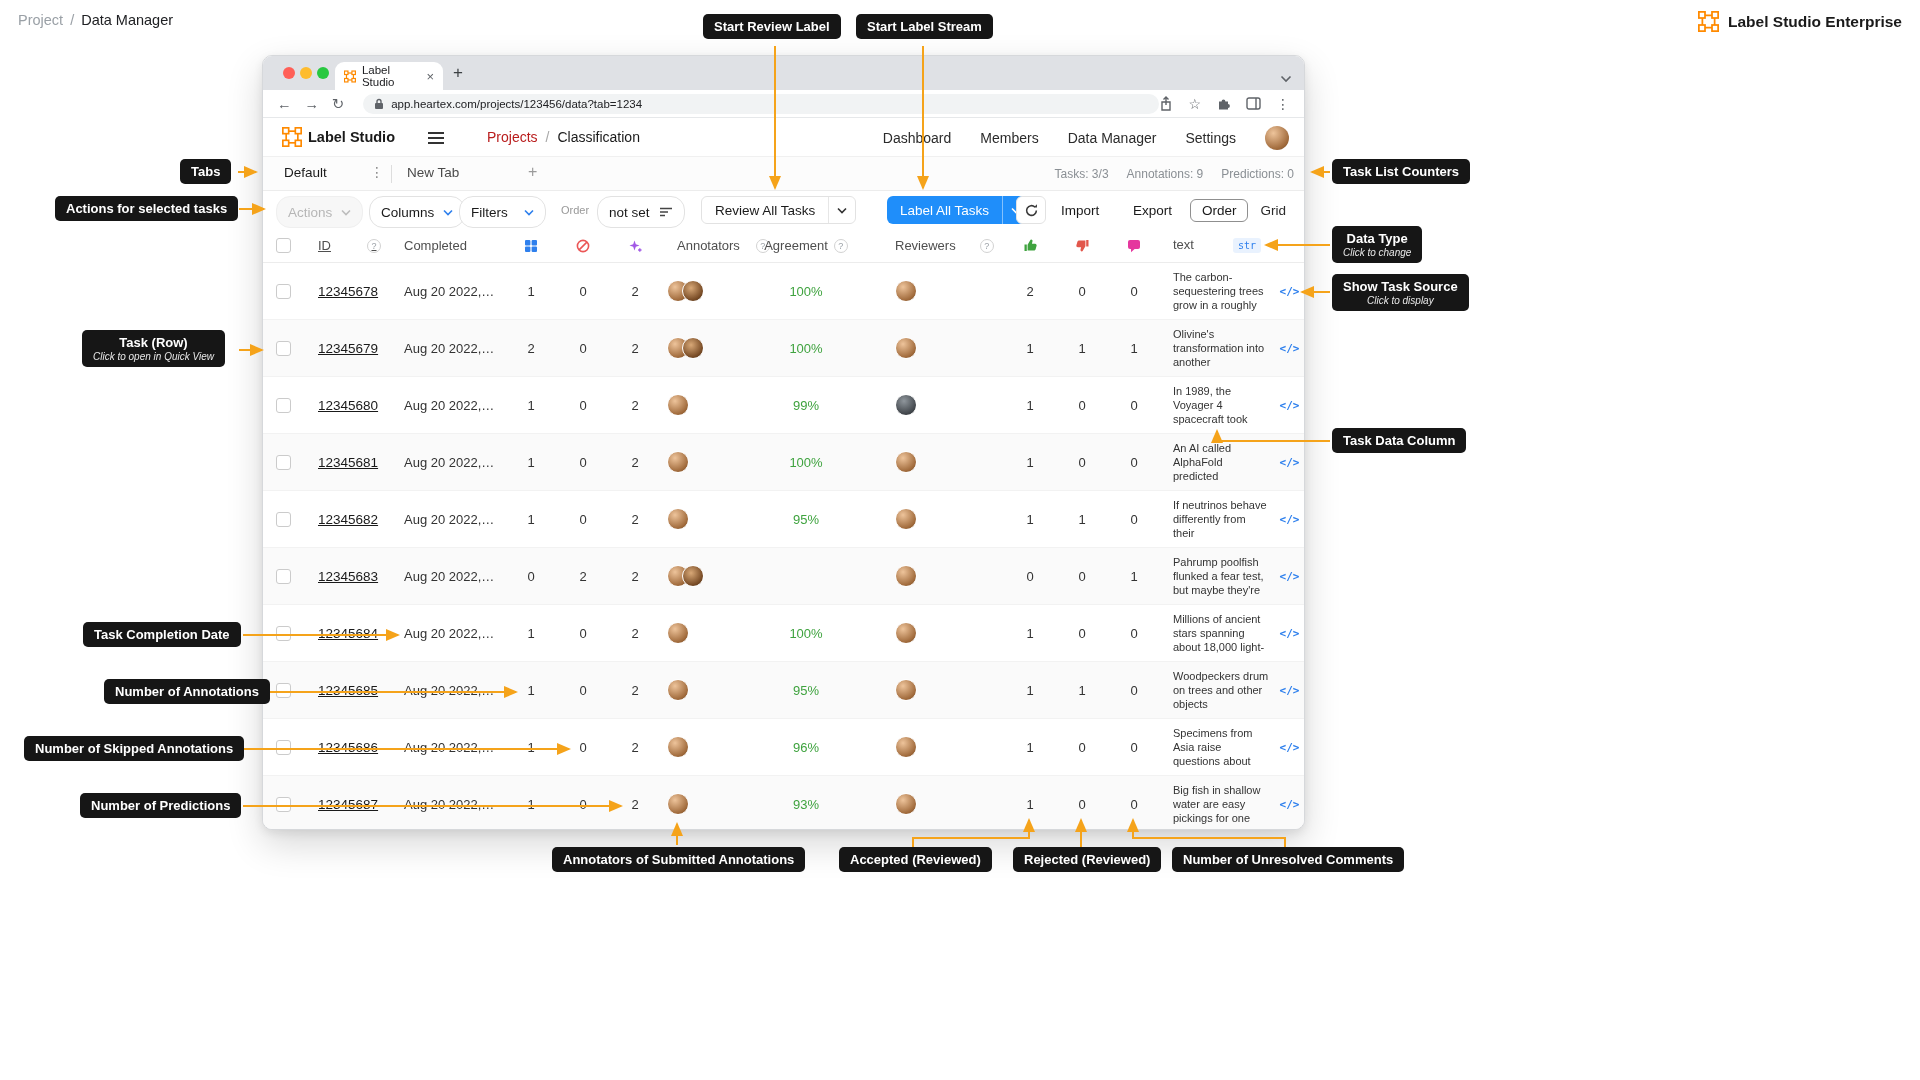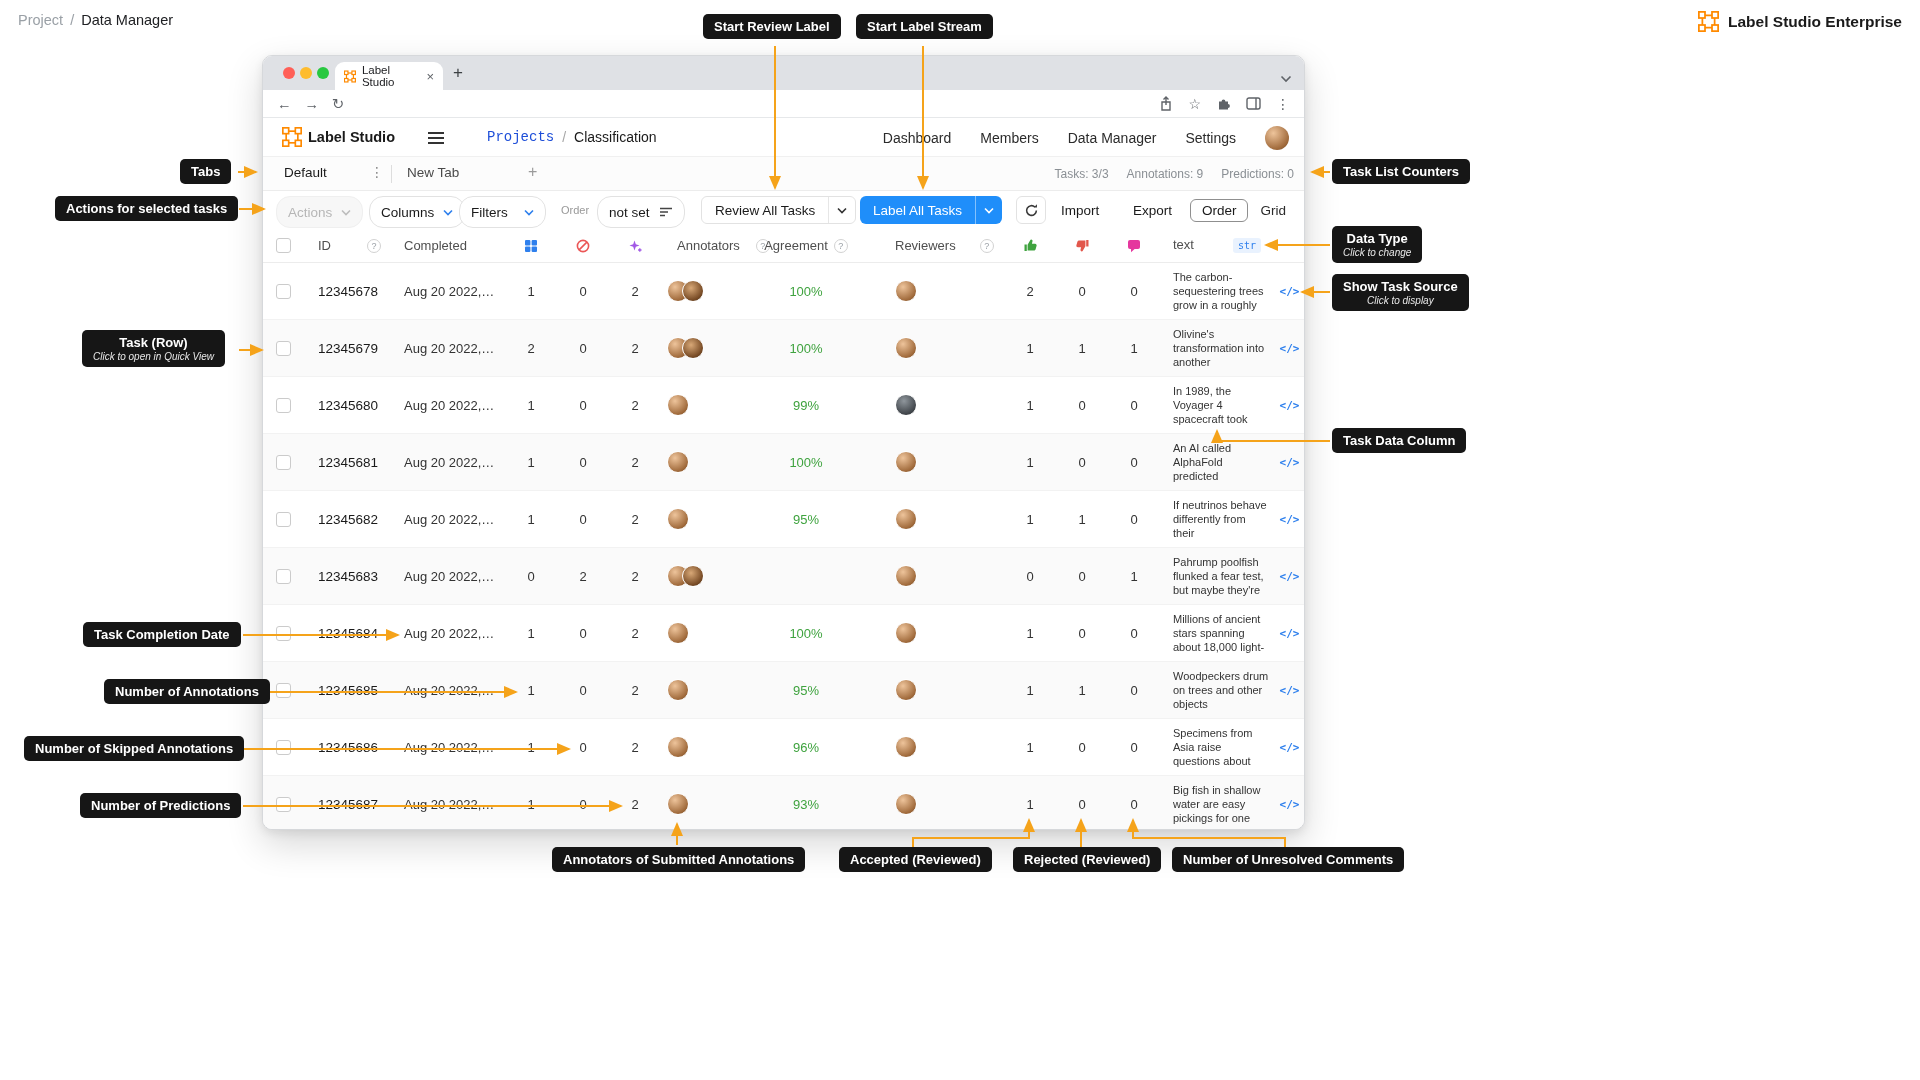--- a/index.html
+++ b/index.html
@@ -33,21 +33,21 @@
              align-items:center; gap:7px; padding:0 11px; font-size:11.5px; color:#202124; margin-left:6px; }
   .urlicons { margin-left:auto; display:flex; align-items:center; gap:15px; color:#5F6368; font-size:14px; }
 
   
   .appheader { position:absolute; left:0; top:62px; right:0; height:39px; background:#fff;
                border-bottom:1px solid #F0F0F0; }
   .appheader .logo { position:absolute; left:19px; top:9px; }
   .appheader .lsname { position:absolute; left:45px; top:11px; font-size:14.5px; font-weight:700; }
   .appheader .burger { position:absolute; left:164px; top:13px; }
   .appcrumb { position:absolute; left:224px; top:11px; font-size:14px; display:flex; gap:8px; }
-  .appcrumb .root { color:#1d4ed8;font-family:Liberation Mono, monospace; } .appcrumb .sep { color:#A7A7A7; } .appcrumb .cur { color:#1a1a1a; }
+  .appcrumb .root { color:#b91c1c; } .appcrumb .sep { color:#A7A7A7; } .appcrumb .cur { color:#1a1a1a; }
   .appnav { position:absolute; right:15px; top:0; height:39px; display:flex; align-items:center; gap:29px; font-size:14px; }
   .appnav .navitem { color:#2b2b2b; }
   .hdr-avatar { width:24px; height:24px; border-radius:50%; }
 
   
   .viewtabs { position:absolute; left:0; top:101px; right:0; height:34px; background:#FCFCFC;
               border-bottom:1px solid #ECECEC; }
   .vt-active { position:absolute; left:21px; top:8px; font-size:13.5px; font-weight:500; color:#1a1a1a; }
   .vt-kebab { position:absolute; left:107px; top:7px; color:#8a8a8a; font-size:14px; }
   .vt-div { position:absolute; left:128px; top:8px; width:1px; height:18px; background:#DDD; }
@@ -79,21 +79,21 @@
 
   
   .grid { display:grid; grid-template-columns:40px 98px 104px 52px 52px 52px 86px 118px 139px 52px 52px 52px 113px 33px; }
   .thead { position:absolute; left:0; top:173px; right:0; height:34px; border-bottom:1px solid #ECECEC;
            background:#fff; font-size:13px; color:#4f4f4f; }
   .tbody { position:absolute; left:0; top:207px; right:0; bottom:0; overflow:hidden; }
   .trow { height:57px; border-bottom:1px solid #F2F2F2; background:#fff; }
   .trow:nth-child(even) { background:#FAFAFA; }
   .cell { display:flex; align-items:center; height:100%; }
   .cc { justify-content:center; }
-  .c-id { padding-left:15px; }
+  .c-id { padding-left:15px;text-decoration:underline; }
   .c-date { padding-left:3px; }
   .c-annot { padding-left:6px; }
   .c-rev { padding-left:30px; }
   .c-text { padding-left:13px; padding-right:4px; font-size:11px; line-height:1.3; color:#333; }
   .trow .c-id { font-size:13.5px; color:#1a1a1a; }
   .trow .c-date { font-size:13px; color:#333; }
   .trow .c-num { font-size:13px; color:#333; }
   .trow .c-agree { color:#3FA33F; font-size:13px; }
   .checkbox { width:15px; height:15px; border:1.5px solid #CBCBCB; border-radius:3px; background:#fff; }
   .q { width:14px; height:14px; border:1px solid #D2D2D2; border-radius:50%; color:#9AA0A6; font-size:9px;
@@ -160,20 +160,27 @@
         <svg width="12" height="8" viewBox="0 0 12 8">
             <path d="M1.5 1.5 6 6 10.5 1.5" stroke="#5F6368" stroke-width="1.6" fill="none"></path>
           </svg>
       </span>
     </div>
 
     <div class="urlrow">
       <span class="navic">←</span>
       <span class="navic">→</span>
       <span class="navic">↻</span>
+      <div class="urlpill">
+        <svg width="10" height="12" viewBox="0 0 10 12">
+          <rect x="1" y="5" width="8" height="6" rx="1" fill="#5F6368"></rect>
+          <path d="M3 5V3.5a2 2 0 0 1 4 0V5" fill="none" stroke="#5F6368" stroke-width="1.4"></path>
+        </svg>
+        <span>app.heartex.com/projects/123456/data?tab=1234</span>
+      </div>
       <div class="urlicons">
         <svg width="14" height="16" viewBox="0 0 14 16">
           <path d="M3 6h8v8H3z" fill="none" stroke="#5F6368" stroke-width="1.4"></path>
           <path d="M7 1v8M4.5 3.5 7 1l2.5 2.5" fill="none" stroke="#5F6368" stroke-width="1.4"></path>
         </svg>
         <span>☆</span>
         <svg width="15" height="15" viewBox="0 0 15 15">
           <path d="M3 5.5h2.6a1.9 1.9 0 1 1 3.8 0H12v2.6a1.9 1.9 0 1 1 0 3.8v1.6H3z" fill="#5F6368"></path>
         </svg>
         <svg width="15" height="13" viewBox="0 0 15 13">
@@ -254,21 +261,21 @@
           </svg>
       </span>
       <span class="split" style="left:438px;">
         <span class="main">Review All Tasks</span>
         <span class="chev">
           <svg width="10" height="7" viewBox="0 0 10 7">
               <path d="M1 1.5 5 5.5 9 1.5" fill="none" stroke="#333" stroke-width="1.6"></path>
             </svg>
         </span>
       </span>
-      <span class="split blue" style="left:597px;">
+      <span class="split blue" style="left:624px;">
         <span class="main">Label All Tasks</span>
         <span class="chev">
           <svg width="10" height="7" viewBox="0 0 10 7">
               <path d="M1 1.5 5 5.5 9 1.5" fill="none" stroke="#fff" stroke-width="1.6"></path>
             </svg>
         </span>
       </span>
       <span class="iconbtn" style="left:753px;">
         <svg width="15" height="15" viewBox="0 0 16 16">
           <path d="M13.2 8a5.2 5.2 0 1 1-1.6-3.76" fill="none" stroke="#3a3a3a" stroke-width="1.7"></path>

